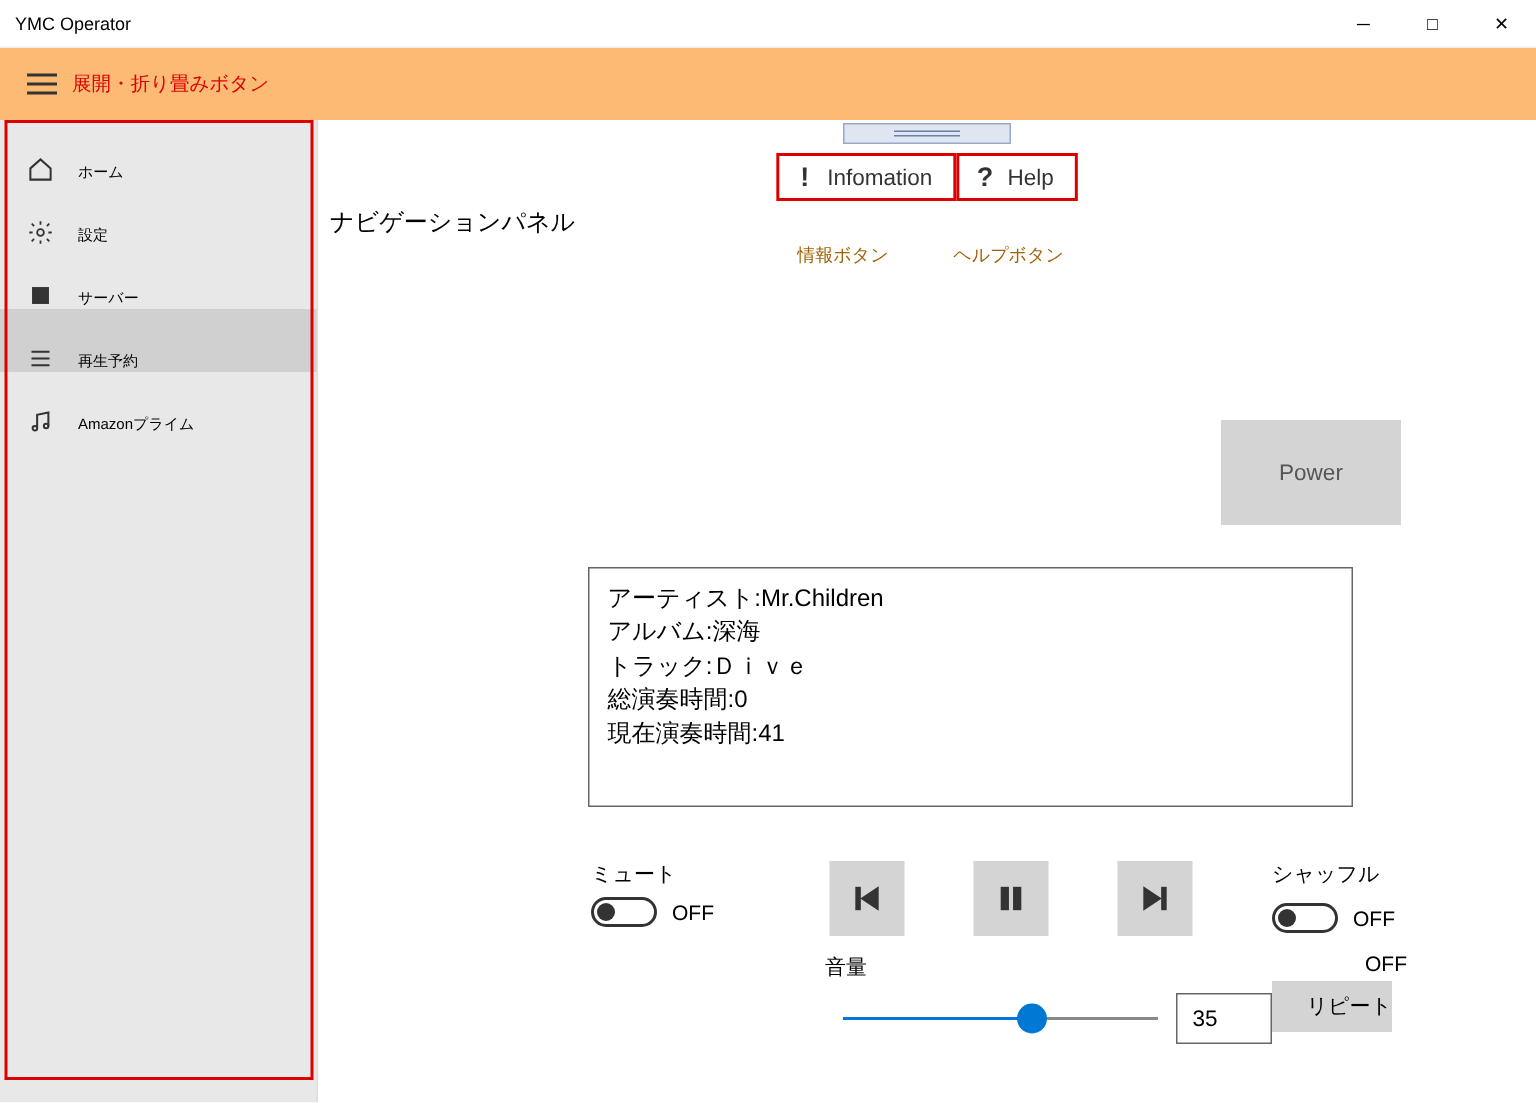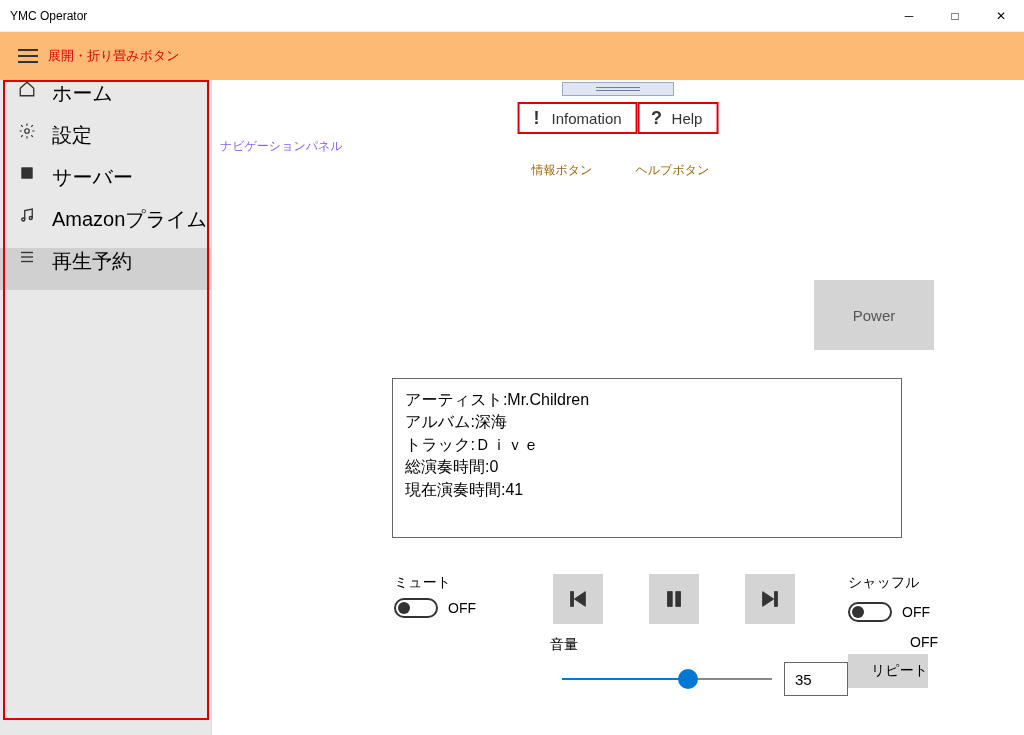--- a/index.html
+++ b/index.html
@@ -58,39 +58,39 @@
     position: absolute;
     top: 0px;
     left: 3px;
     width: 206px;
     height: 640px;
     border: 2px solid #d00;
     pointer-events: none;
   }
   .nav-item {
     height: 42px;
-    display: flex; align-items: flex-start;
+    display: flex; align-items: flex-end;
     gap: 16px;
     padding-left: 18px;
-    font-size: 20px;
+    font-size: 10px;
   }
   .nav-item.selected { background: #d0d0d0; }
   .nav-icon { width: 18px; height: 18px; display:flex; align-items:center; justify-content:center; stroke:#333; }
 
   .main {
     flex: 1;
     position: relative;
     padding: 0;
   }
 
   
   .annotation-nav-panel {
     position: absolute;
     left: 8px; top: 58px;
-    color: #8b5cf6; font-size: 12px;
+    color: #000000; font-size: 16px;
   }
 
   
   .drag-handle {
     position: absolute;
     top: 2px; left: 50%;
     transform: translateX(-50%);
     width: 112px; height: 14px;
     background: #dfe5f1;
     border: 1px solid #9aa8c8;
@@ -256,39 +256,39 @@
       <span>設定</span>
     </div>
     <div class="nav-item">
       <span class="nav-icon">
         <svg width="18" height="18" viewBox="0 0 24 24" fill="#333">
             <rect x="5" y="5" width="14" height="14"></rect>
           </svg>
       </span>
       <span>サーバー</span>
     </div>
+    <div class="nav-item selected">
+      <span class="nav-icon">
+        <svg width="18" height="18" viewBox="0 0 24 24" fill="none" stroke-width="1.8">
+            <line x1="4" y1="6" x2="20" y2="6"></line>
+            <line x1="4" y1="12" x2="20" y2="12"></line>
+            <line x1="4" y1="18" x2="20" y2="18"></line>
+          </svg>
+      </span>
+      <span>再生予約</span>
+    </div>
     <div class="nav-item">
       <span class="nav-icon">
         <svg width="18" height="18" viewBox="0 0 24 24" fill="none" stroke-width="1.8">
             <path d="M9 18V6l10-2v12"></path>
             <circle cx="7" cy="18" r="2"></circle>
             <circle cx="17" cy="16" r="2"></circle>
           </svg>
       </span>
       <span>Amazonプライム</span>
-    </div>
-    <div class="nav-item selected">
-      <span class="nav-icon">
-        <svg width="18" height="18" viewBox="0 0 24 24" fill="none" stroke-width="1.8">
-            <line x1="4" y1="6" x2="20" y2="6"></line>
-            <line x1="4" y1="12" x2="20" y2="12"></line>
-            <line x1="4" y1="18" x2="20" y2="18"></line>
-          </svg>
-      </span>
-      <span>再生予約</span>
     </div>
     <div class="nav-outline"></div>
   </div>
 
   <div class="main">
     <div class="annotation-nav-panel">ナビゲーションパネル</div>
 
     <div class="drag-handle">
       <div class="grip"></div>
     </div>

